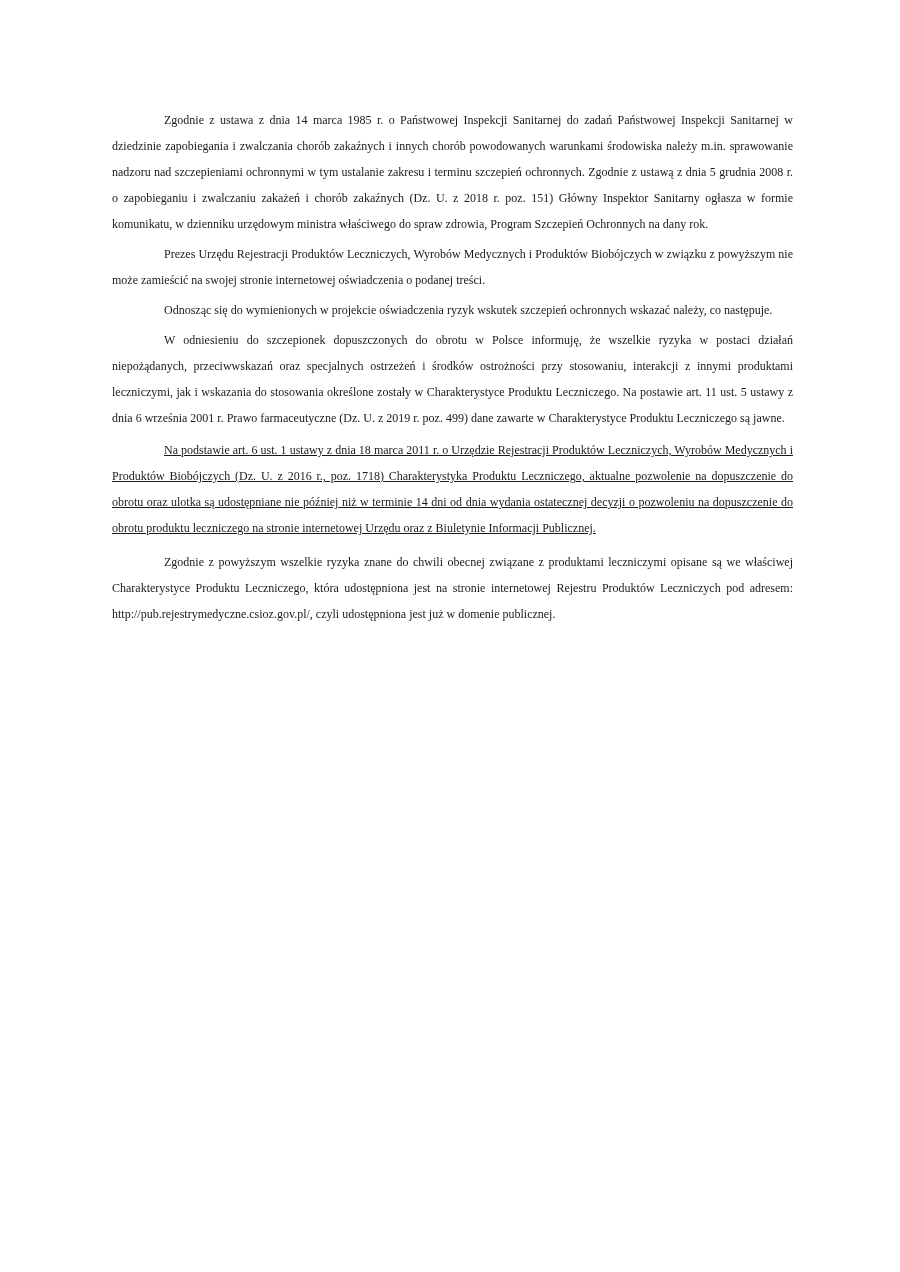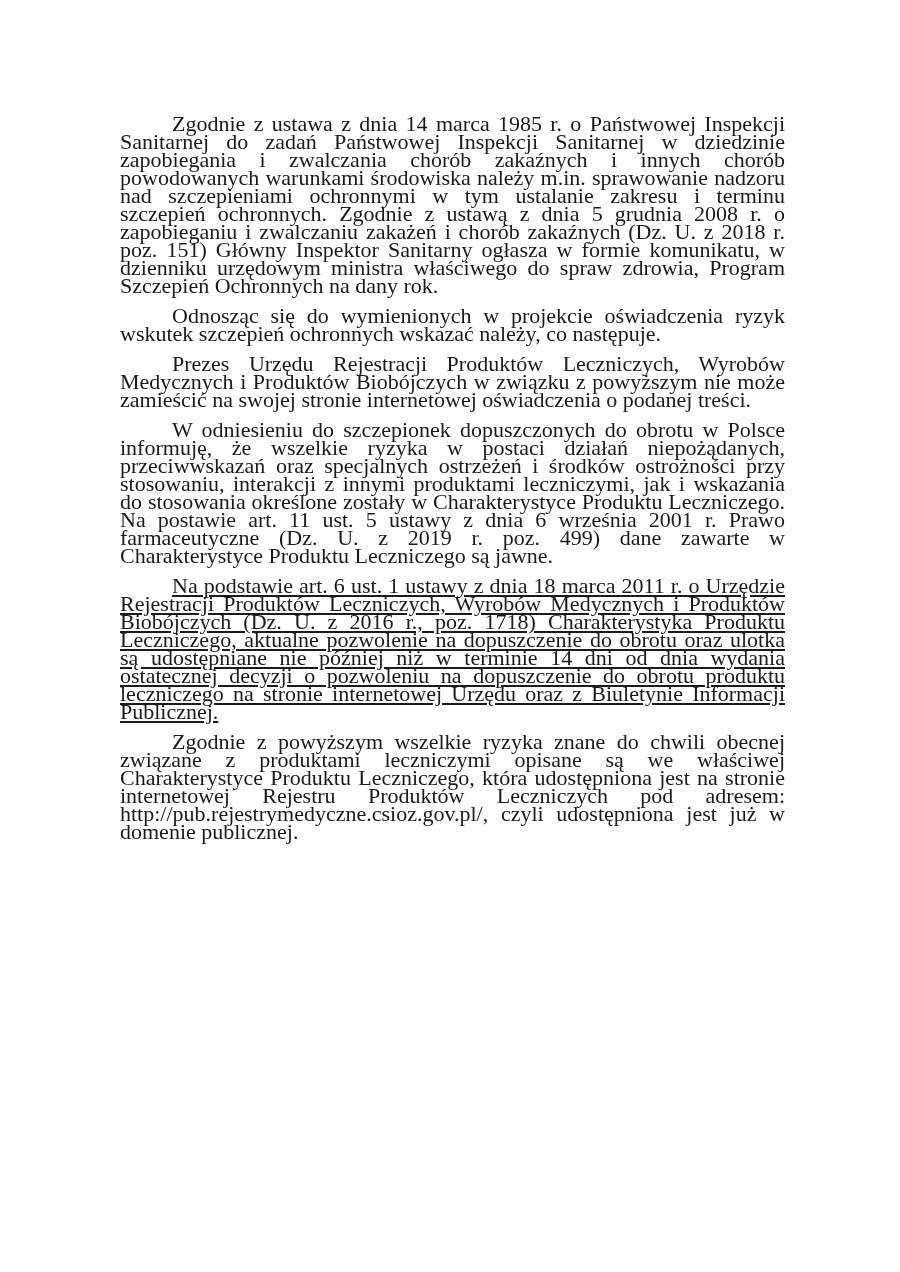--- a/index.html
+++ b/index.html
@@ -15,38 +15,38 @@
     color: #1a1a1a;
     font-family: "Liberation Serif", "DejaVu Serif", serif;
   }
   .page {
     position: absolute;
     left: 108px;
     top: 103px;
     width: 689px;
   }
   .para {
-    margin: 12px;
-    font-size: 22px;
-    line-height: 18px;
+    margin: 4px;
+    font-size: 12px;
+    line-height: 26px;
     text-align: justify;
     text-indent: 52px;
     word-spacing: 0px;
   }
   .para.gap-before {
     margin-top: 6px;
     text-decoration: underline;
   }
   .para.gap-before-lg {
     margin-top: 8px;
   }
 </style>
 </head>
 <body>
 
 <div class="page">
   <p class="para">Zgodnie z ustawa z dnia 14 marca 1985 r. o Państwowej Inspekcji Sanitarnej do zadań Państwowej Inspekcji Sanitarnej w dziedzinie zapobiegania i zwalczania chorób zakaźnych i innych chorób powodowanych warunkami środowiska należy m.in. sprawowanie nadzoru nad szczepieniami ochronnymi w tym ustalanie zakresu i terminu szczepień ochronnych. Zgodnie z ustawą z dnia 5 grudnia 2008 r. o zapobieganiu i zwalczaniu zakażeń i chorób zakaźnych (Dz. U. z 2018 r. poz. 151) Główny Inspektor Sanitarny ogłasza w formie komunikatu, w dzienniku urzędowym ministra właściwego do spraw zdrowia, Program Szczepień Ochronnych na dany rok.</p>
+  <p class="para">Prezes Urzędu Rejestracji Produktów Leczniczych, Wyrobów Medycznych i Produktów Biobójczych w  związku z powyższym nie może zamieścić na swojej stronie internetowej oświadczenia o podanej treści.</p>
   <p class="para">Odnosząc się do wymienionych  w projekcie oświadczenia ryzyk wskutek szczepień ochronnych wskazać należy, co następuje.</p>
-  <p class="para">Prezes Urzędu Rejestracji Produktów Leczniczych, Wyrobów Medycznych i Produktów Biobójczych w  związku z powyższym nie może zamieścić na swojej stronie internetowej oświadczenia o podanej treści.</p>
   <p class="para">W odniesieniu do szczepionek dopuszczonych do obrotu w Polsce informuję, że wszelkie ryzyka w postaci działań niepożądanych, przeciwwskazań oraz specjalnych ostrzeżeń i środków ostrożności przy stosowaniu, interakcji z innymi produktami leczniczymi, jak i wskazania do stosowania określone zostały w Charakterystyce Produktu Leczniczego. Na postawie art. 11 ust. 5 ustawy z dnia 6 września 2001 r. Prawo farmaceutyczne (Dz. U. z 2019 r. poz. 499) dane zawarte w Charakterystyce Produktu Leczniczego są jawne.</p>
   <p class="para gap-before">Na podstawie art. 6 ust. 1 ustawy z dnia 18 marca 2011 r. o Urzędzie Rejestracji Produktów Leczniczych, Wyrobów Medycznych i Produktów Biobójczych (Dz. U. z 2016 r., poz. 1718) Charakterystyka Produktu Leczniczego, aktualne pozwolenie na dopuszczenie do obrotu oraz ulotka są udostępniane nie później niż w terminie 14 dni od dnia wydania ostatecznej decyzji o pozwoleniu na dopuszczenie do obrotu produktu leczniczego na stronie internetowej Urzędu oraz z Biuletynie Informacji Publicznej.</p>
   <p class="para gap-before-lg">Zgodnie z powyższym wszelkie ryzyka znane do chwili obecnej związane z produktami leczniczymi opisane są we właściwej Charakterystyce Produktu Leczniczego, która udostępniona jest na stronie internetowej Rejestru Produktów Leczniczych pod adresem: http://pub.rejestrymedyczne.csioz.gov.pl/, czyli udostępniona jest już w domenie publicznej.</p>
 </div>
 
 </body></html>

